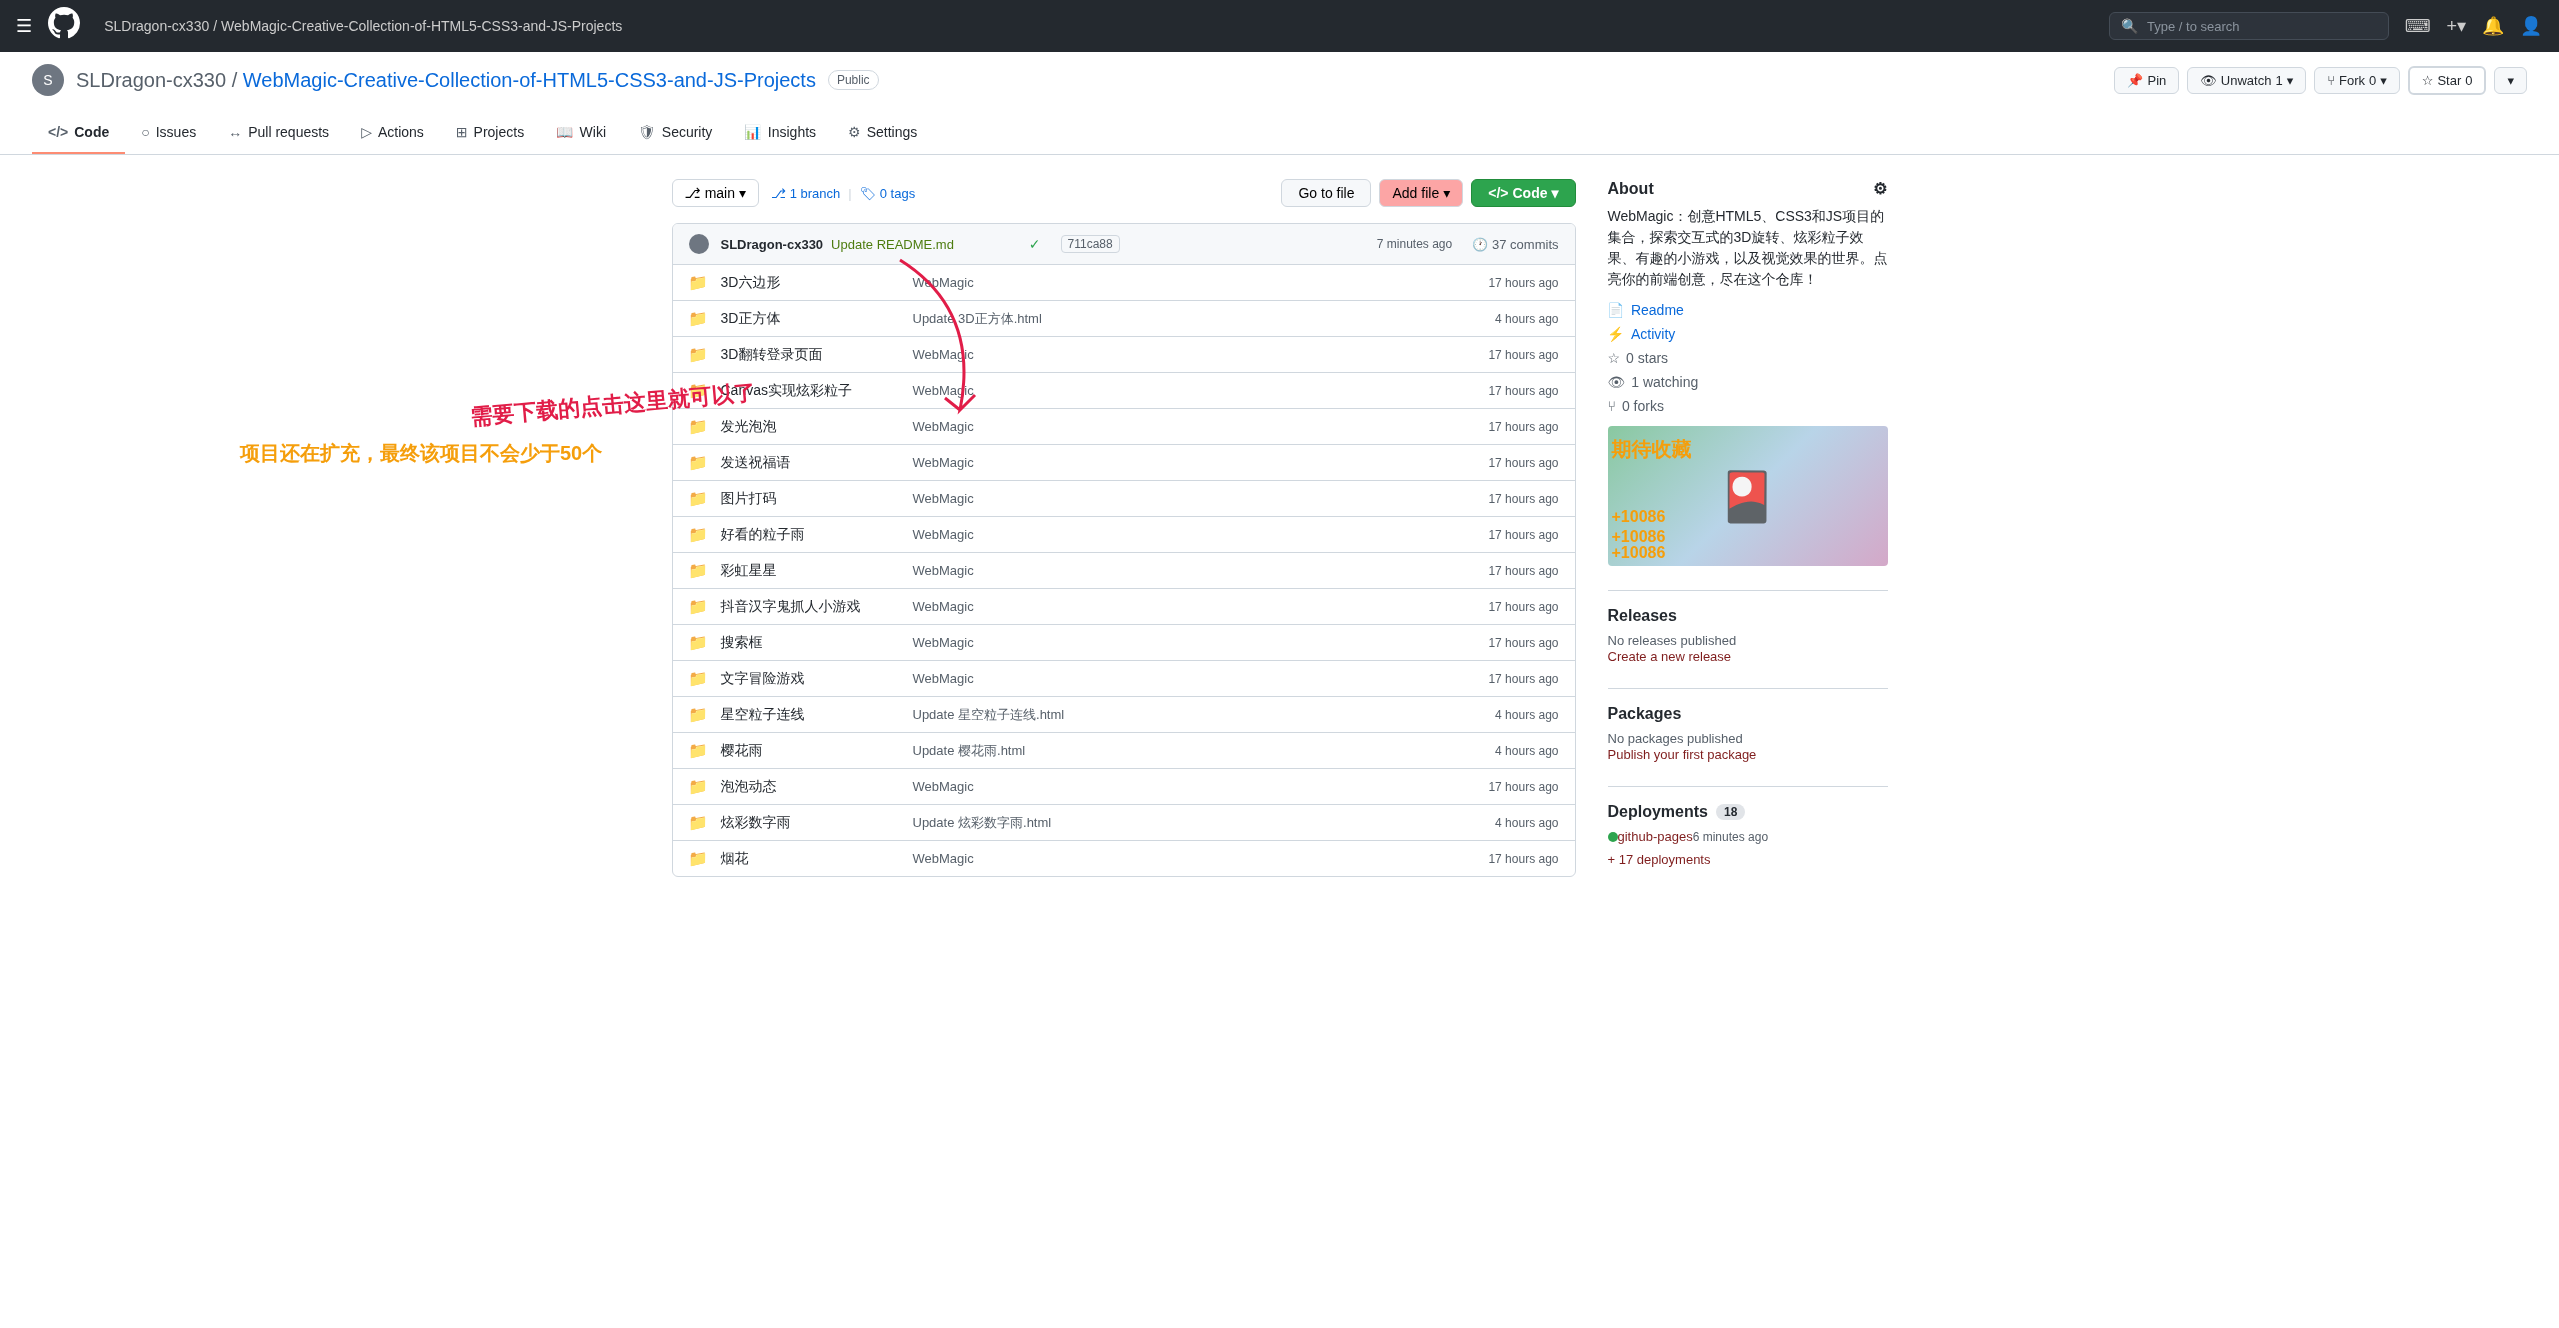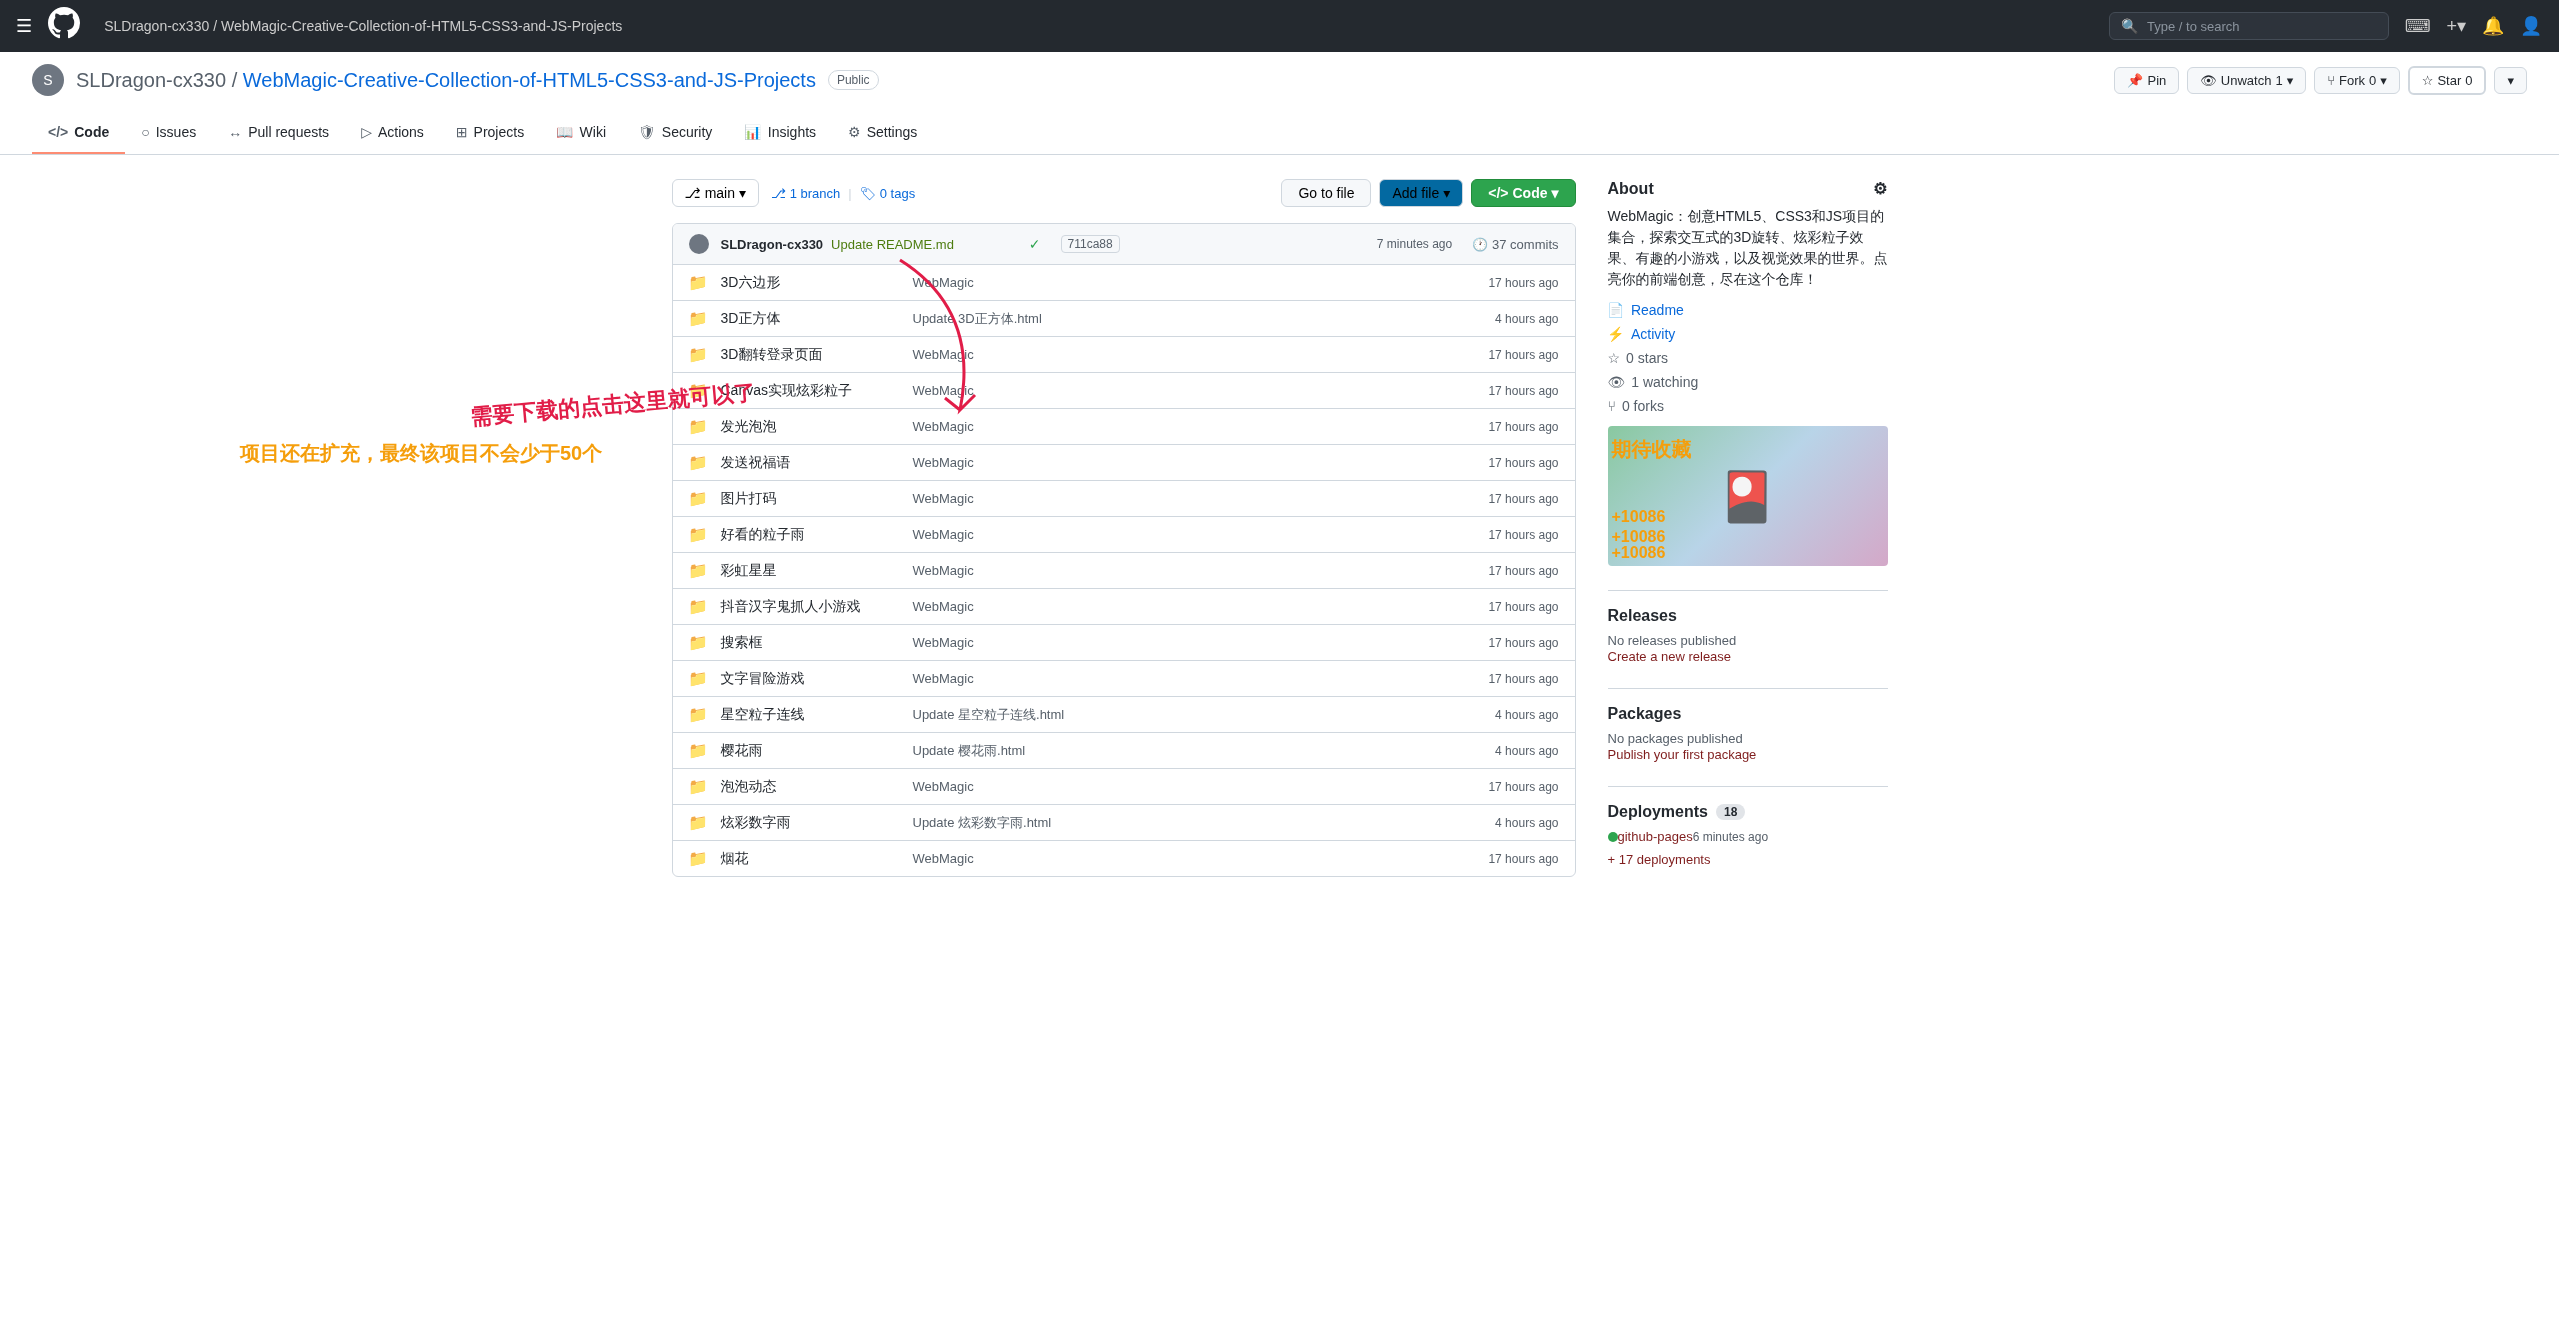--- a/index.html
+++ b/index.html
@@ -131,21 +131,21 @@
       cursor: pointer;
       font-size: 14px;
     }
     .btn-add-file {
       display: flex;
       align-items: center;
       gap: 4px;
       padding: 0 12px;
       border: 1px solid #d0d7de;
       border-radius: 6px;
-      background: #0369a1;
+      background: #fca5a5;
       cursor: pointer;
       font-size: 14px;
     }
     .btn-code-green {
       display: flex;
       align-items: center;
       gap: 4px;
       padding: 5px 16px;
       border: 1px solid #218c3b;
       border-radius: 6px;

